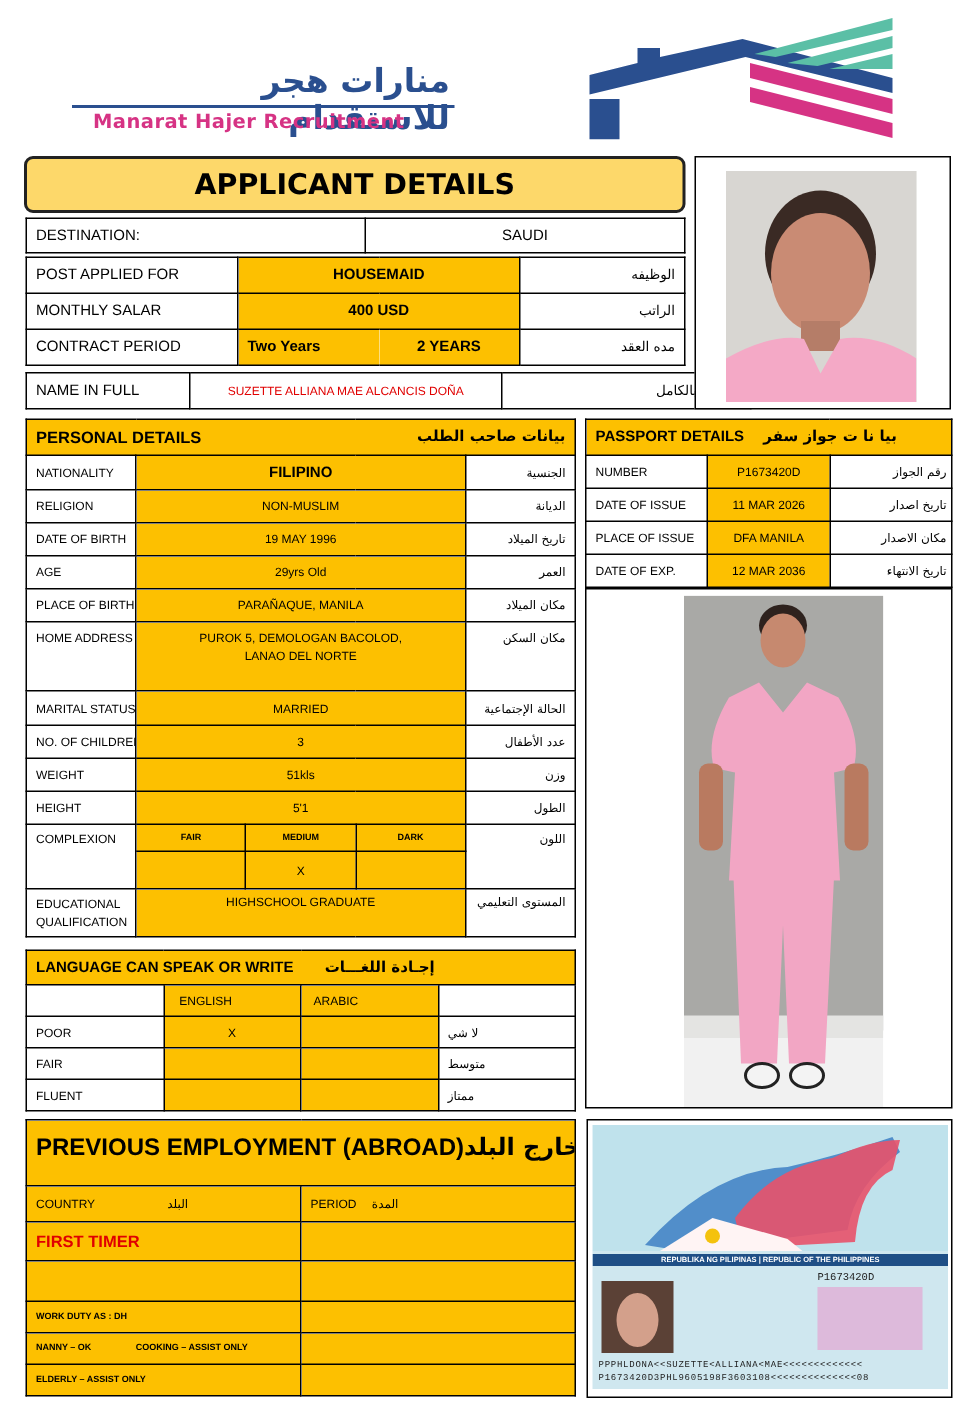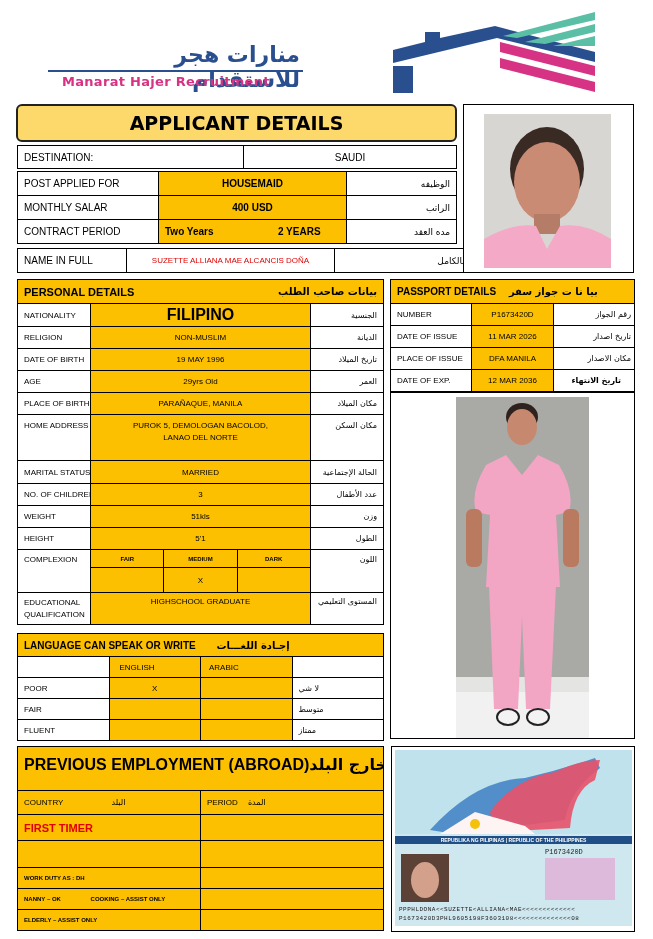--- a/index.html
+++ b/index.html
@@ -103,21 +103,21 @@
 </div>
 
 <table style="left:17px; top:279px; width:367px;">
   <tbody>
       <tr style="height:24px;">
     <td class="hdr" colspan="2" style="border-right:none;">PERSONAL DETAILS</td>
     <td class="hdr ar" colspan="3" style="border-left:none; font-size:10px; text-align:right;">بيانات صاحب الطلب</td>
   </tr>
   <tr style="height:23px;">
     <td style="width:100px;" class="sm">NATIONALITY</td>
-    <td class="y c b" colspan="3" style="width:178px; font-size:16px;">FILIPINO</td>
+    <td class="y c b" colspan="3" style="width:178px; font-size:10px;">FILIPINO</td>
     <td class="ar sm">الجنسية</td>
   </tr>
   <tr style="height:22px;">
     <td class="sm">RELIGION</td>
     <td class="y c sm" colspan="3">NON-MUSLIM</td>
     <td class="ar sm">الديانة</td>
   </tr>
   <tr style="height:22px;">
     <td class="sm">DATE OF BIRTH</td>
     <td class="y c sm" colspan="3">19 MAY 1996</td>
@@ -281,21 +281,21 @@
     <td class="ar sm" style="padding:0 3px;">تاريخ اصدار</td>
   </tr>
   <tr style="height:22px;">
     <td class="sm">PLACE OF ISSUE</td>
     <td class="y c sm">DFA MANILA</td>
     <td class="ar sm" style="padding:0 3px;">مكان الاصدار</td>
   </tr>
   <tr style="height:22px;">
     <td class="sm">DATE OF EXP.</td>
     <td class="y c sm">12 MAR 2036</td>
-    <td class="ar sm" style="padding:0 13px;font-weight:bold;">تاريخ الانتهاء</td>
+    <td class="ar sm" style="padding:0 3px;">تاريخ الانتهاء</td>
   </tr>
 </tbody>
   </table>
 
 <div class="abs photo-frame" style="left:390px; top:392px; width:245px; height:347px;"></div>
 <div class="photo" style="left:456px; top:397px; width:133px; height:341px;">
   <svg width="133" height="341" viewBox="0 0 133 341">
     <rect width="133" height="290" fill="#a9a9a6"></rect>
     <rect y="280" width="133" height="15" fill="#e4e4e2"></rect>
     <rect y="295" width="133" height="46" fill="#f1f1f1"></rect>

